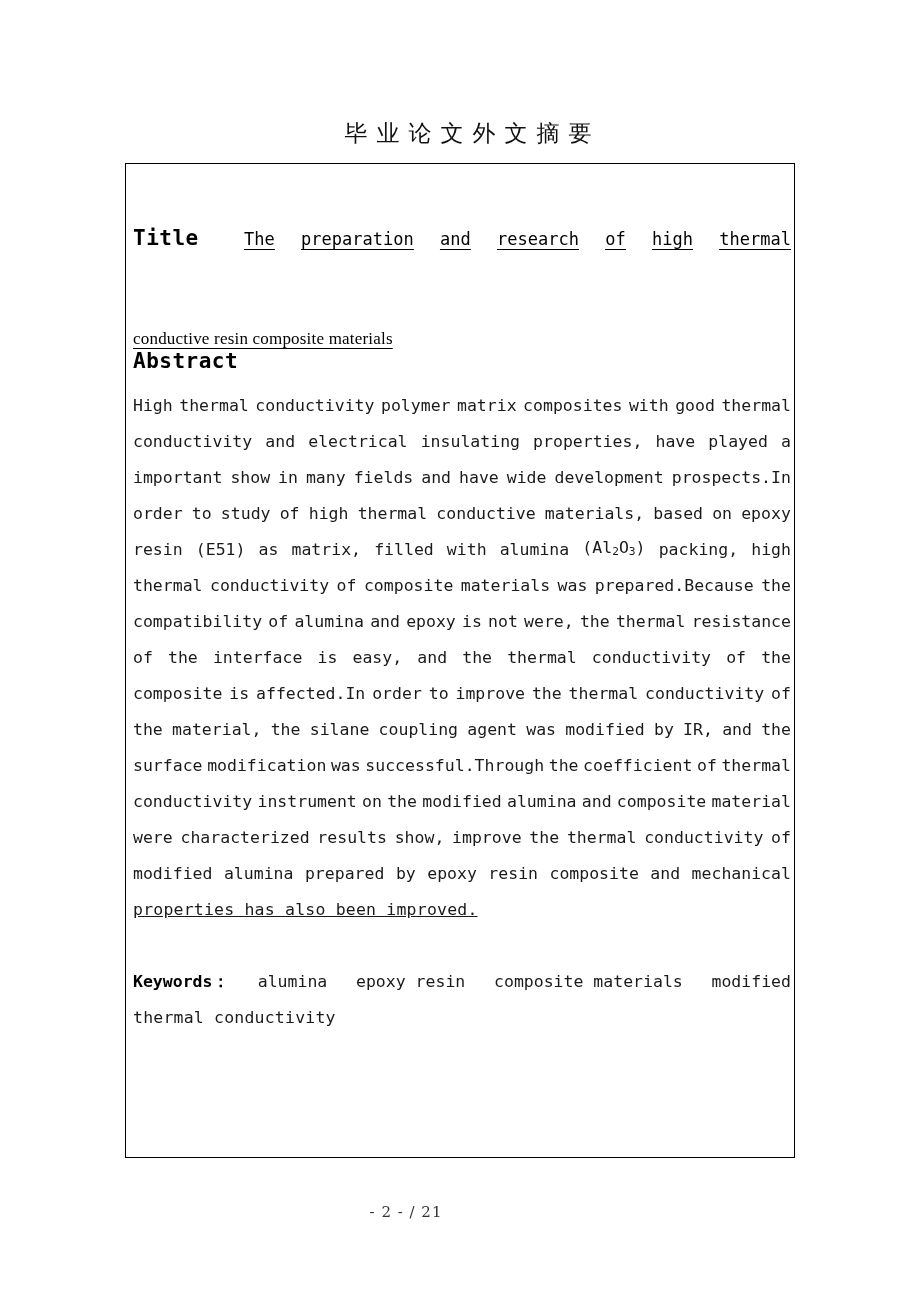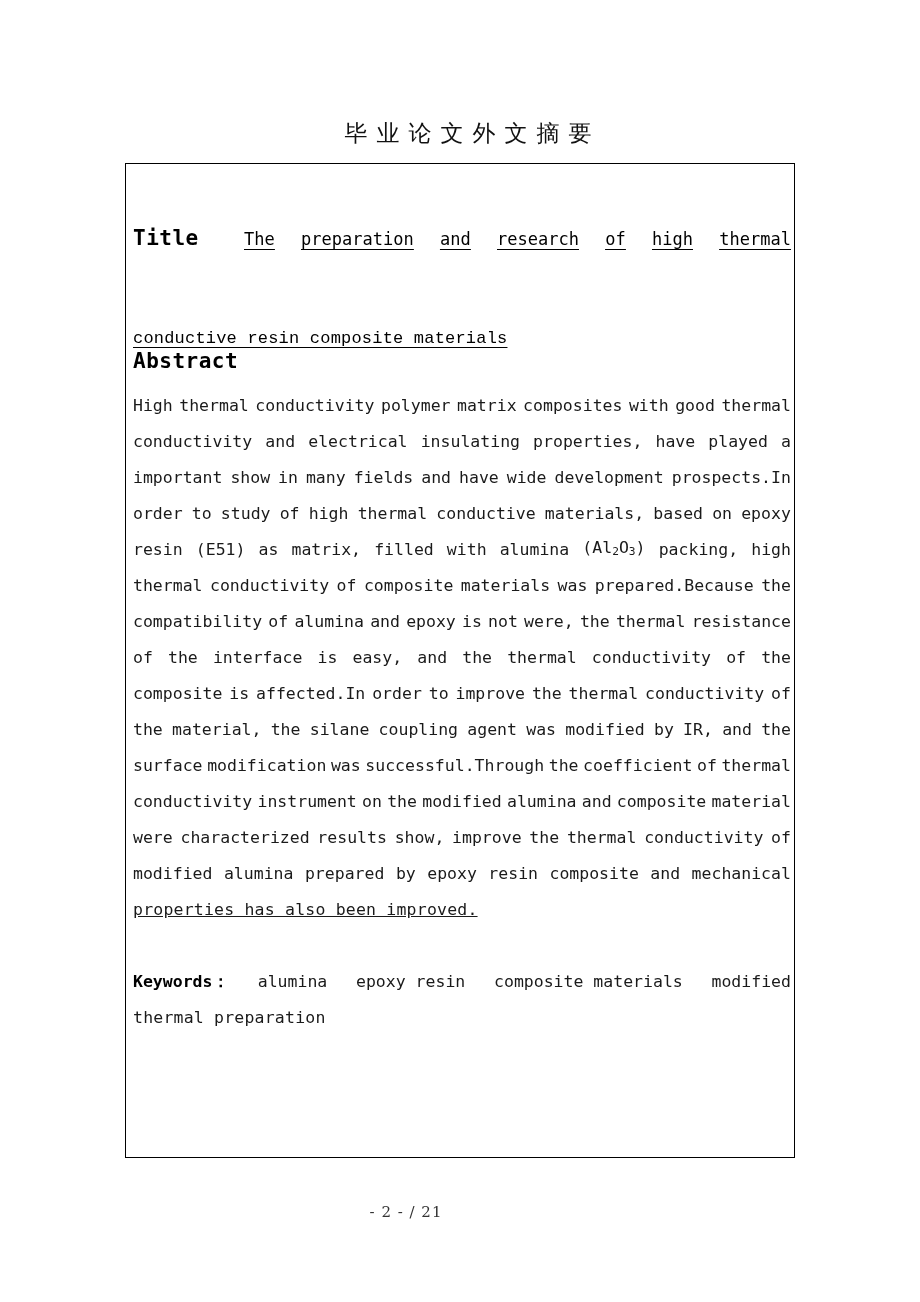--- a/index.html
+++ b/index.html
@@ -85,21 +85,21 @@
     justify-content: space-between;
   }
   .title-value-line1 span {
     text-decoration: underline;
     text-underline-offset: 4px;
   }
   .title-value-line2 {
     position: absolute;
     top: 104px;
     left: 0;
-    font-family: Liberation Mono, monospace;
+    font-family: Liberation Serif, serif;
     font-size: 17px;
     line-height: 26px;
     text-decoration: underline;
     text-underline-offset: 4px;
     letter-spacing: 0.2px;
   }
 
   
   .abstract-heading {
     position: absolute;
@@ -376,19 +376,19 @@
     </div>
 
     <div class="keywords-block">
       <div class="kw-line1">
         <span class="kw-label">Keywords：</span>
         <span>alumina</span>
         <span>epoxy resin</span>
         <span>composite materials</span>
         <span>modified</span>
       </div>
-      <div class="kw-line2">thermal preparation</div>
+      <div class="kw-line2">thermal conductivity</div>
     </div>
 
   </div>
 </div>
 
 <div class="page-footer">- 2 - / 21</div>
 
 </body></html>

